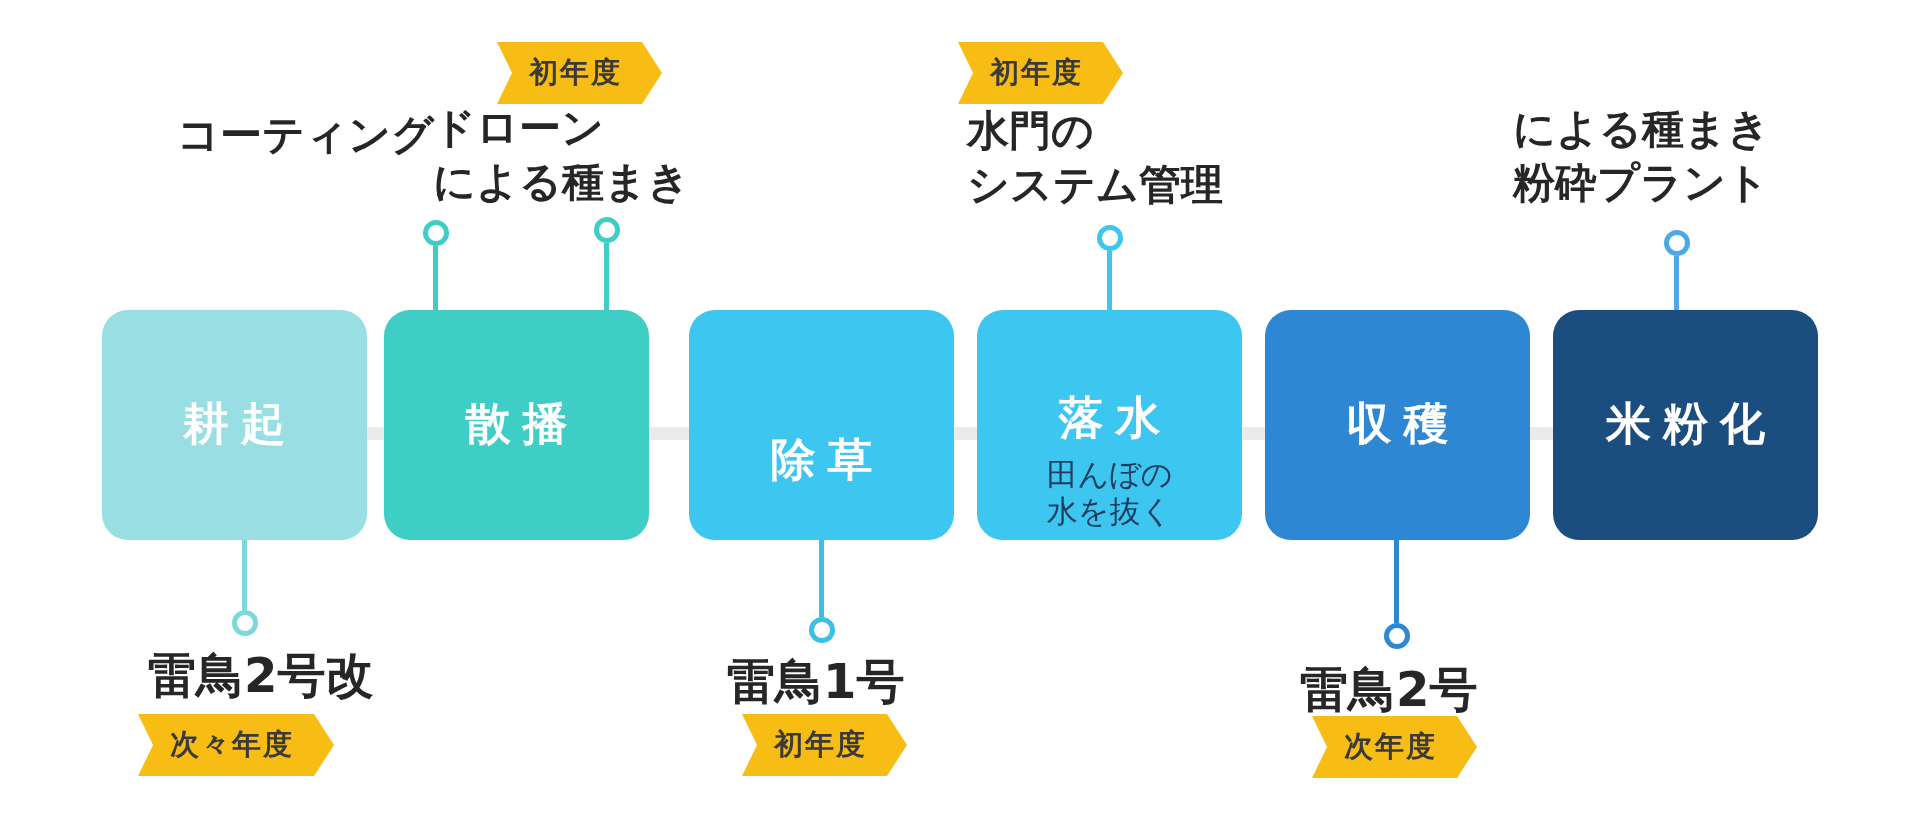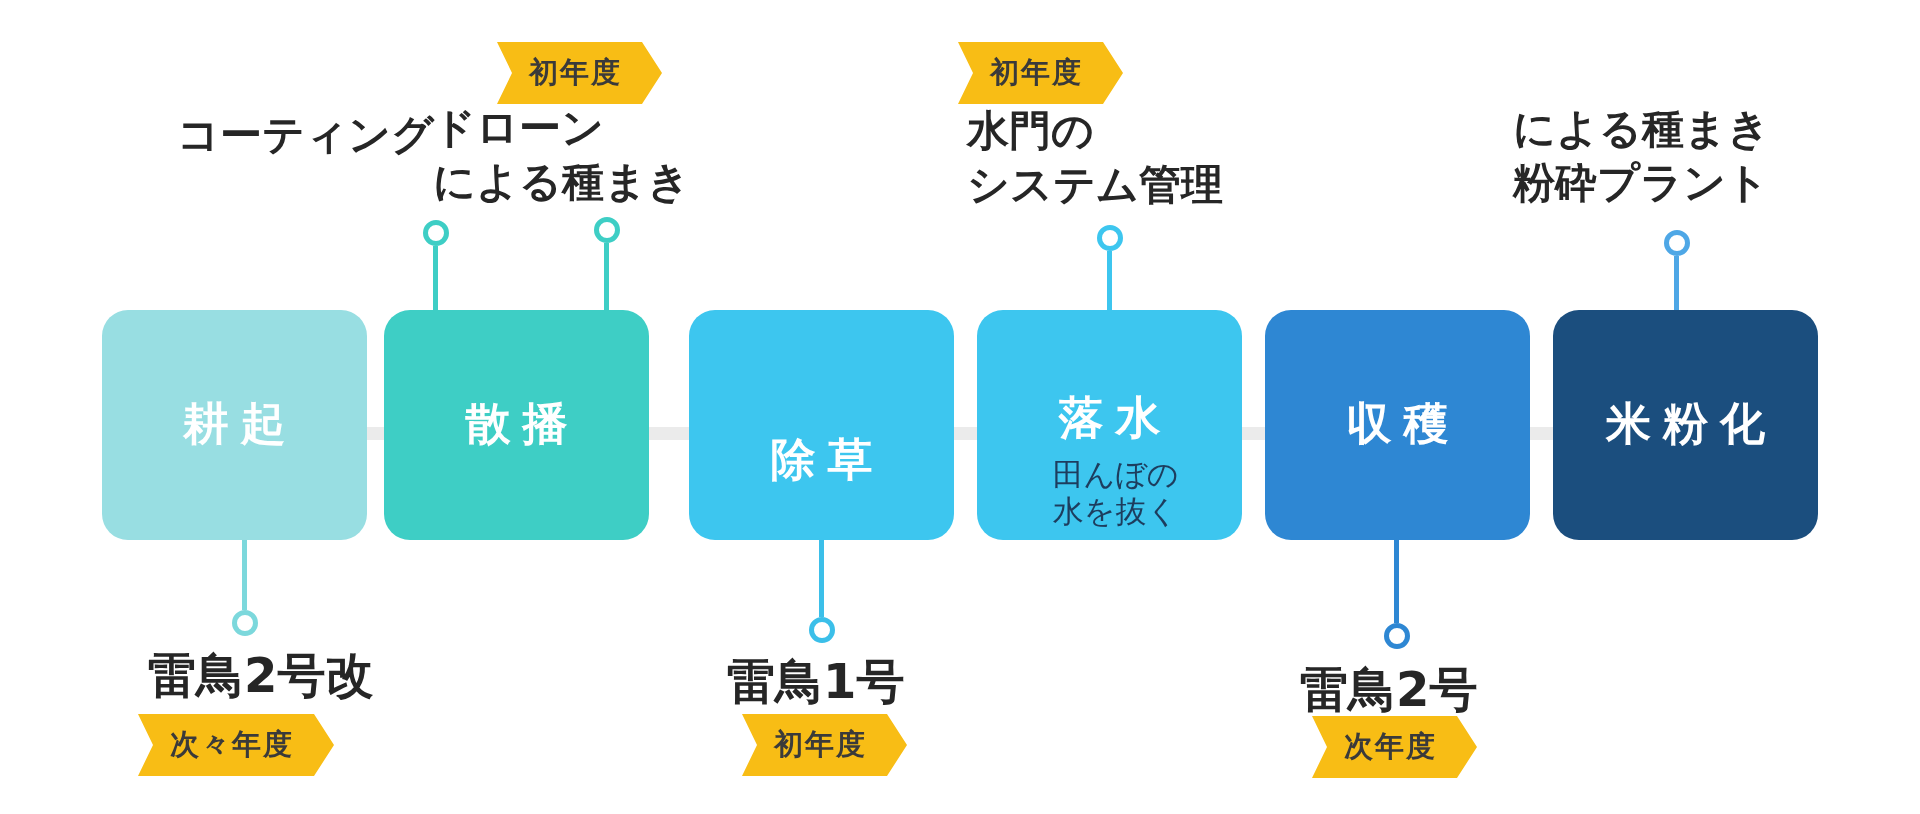--- a/index.html
+++ b/index.html
@@ -38,21 +38,21 @@
   <div class="stage-box" style="left: 384px; background-color: rgb(62, 206, 197);">
     <div class="stage-title" style="color: rgb(255, 255, 255);">散播</div>
   </div>
 
   <div class="stage-box" style="left: 689px; background-color: rgb(61, 198, 239);">
     <div class="stage-title" style="color: rgb(255, 255, 255); margin-top: 36px;">除草</div>
   </div>
 
   <div class="stage-box" style="left: 977px; background-color: rgb(61, 198, 239);">
     <div class="stage-title" style="top: 78px; color: rgb(255, 255, 255);">落水</div>
-    <div class="stage-subtitle" style="color: rgb(29, 61, 94); padding-left: 6px;">
+    <div class="stage-subtitle" style="color: rgb(29, 61, 94);">
       <div>田んぼの</div>
       <div>水を抜く</div>
     </div>
   </div>
 
   <div class="stage-box" style="left: 1265px; background-color: rgb(46, 135, 211);">
     <div class="stage-title" style="color: rgb(255, 255, 255);">収穫</div>
   </div>
 
   <div class="stage-box" style="left: 1553px; background-color: rgb(27, 78, 126);">

